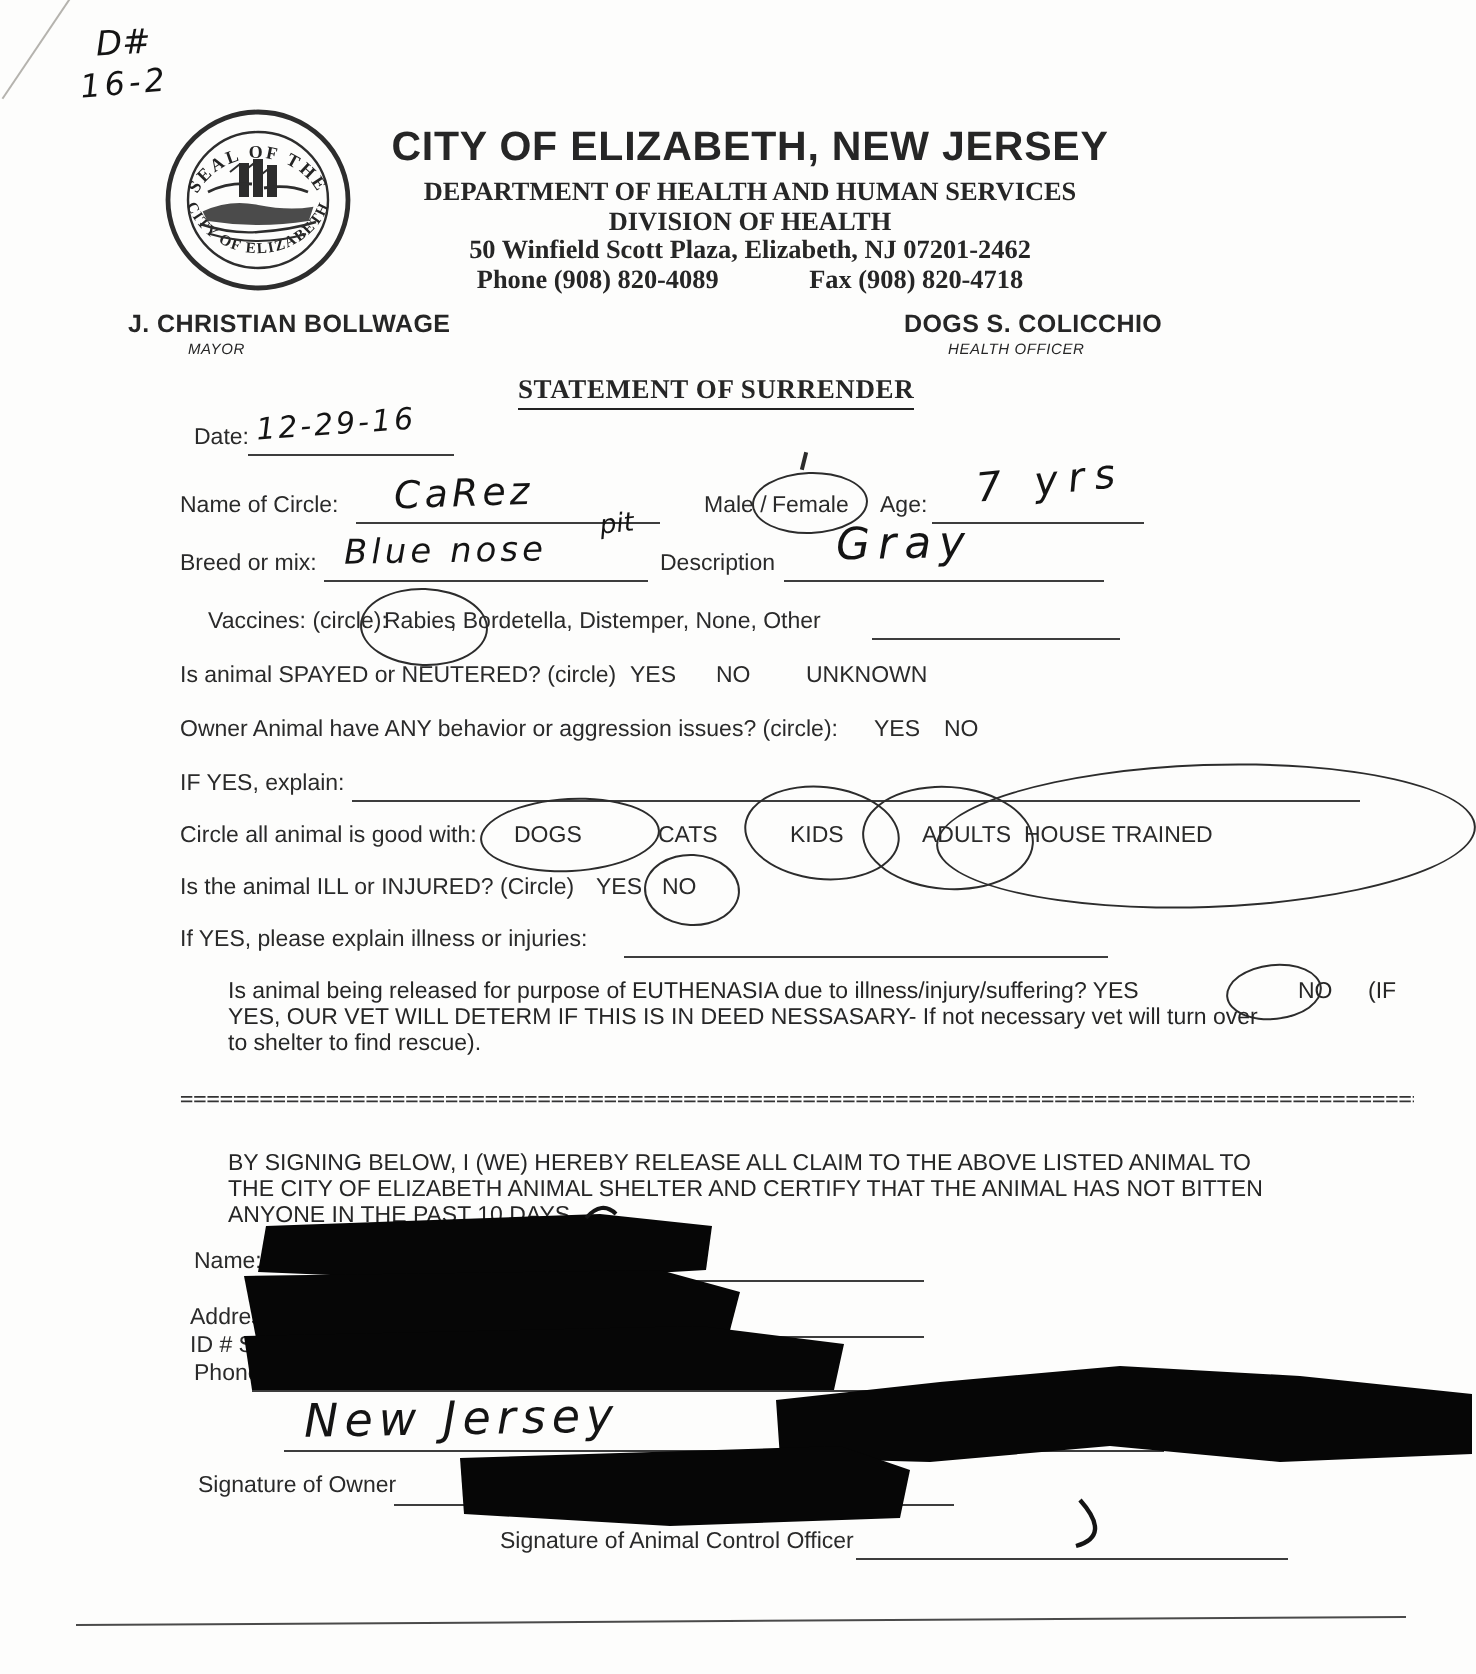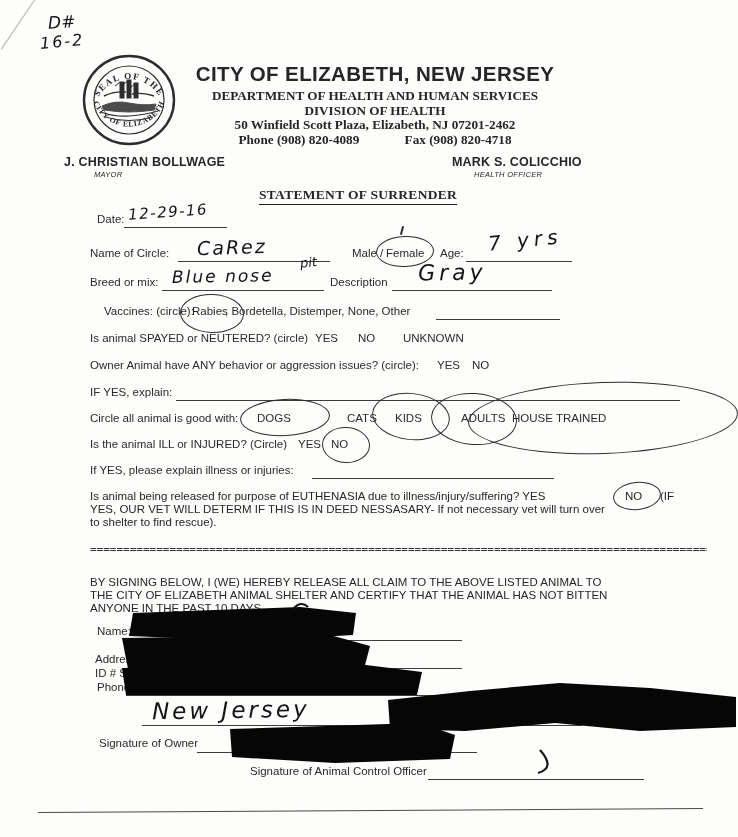--- a/index.html
+++ b/index.html
@@ -13,21 +13,21 @@
   .ell{position:absolute;border:1.7px solid #2c2c2c;border-radius:50%;background:transparent;}
   .hdr-center{position:absolute;left:163px;top:62px;width:424px;text-align:center;}
   .city-title{font-size:20.5px;font-weight:800;letter-spacing:.4px;white-space:nowrap;}
   .hdr-line{font-size:13.2px;line-height:14.5px;white-space:nowrap;}
   .official-name{font-size:12.5px;font-weight:bold;letter-spacing:.2px;}
   .official-title{font-size:7.5px;font-style:italic;letter-spacing:.3px;}
   .doc-title{font-family:"Liberation Serif",serif;font-weight:bold;font-size:13.5px;
              border-bottom:1.6px solid #222;letter-spacing:.3px;padding-bottom:1px;}
   .divider{font-family:"DejaVu Sans Mono",monospace;font-size:11px;letter-spacing:0;
            width:617px;overflow:hidden;color:#333;}
-  .para{font-size:11.5px;}
+  .para{font-size:11.5px;margin-left:24px;}
   svg text{font-family:"Liberation Serif",serif;}
 </style>
 </head>
 <body>
 
 <div class="page">
 
   <div class="abs" style="left:-12px;top:24px;width:60px;border-top:1.5px solid #b5b3ae;transform:rotate(-56deg);"></div>
 
   <div class="hw" style="left:48px;top:12px;font-size:17px;transform:rotate(-3deg);">D#</div>
@@ -67,21 +67,21 @@
     <div class="hdr-line serifb">DIVISION OF HEALTH</div>
     <div class="hdr-line serifb">50 Winfield Scott Plaza, Elizabeth, NJ  07201-2462</div>
     <div class="hdr-line serifb">
       <span>Phone (908) 820-4089</span>
       <span style="margin-left:42px;">Fax (908) 820-4718</span>
     </div>
   </div>
 
   <div class="abs official-name" style="left:64px;top:155px;">J. CHRISTIAN BOLLWAGE</div>
   <div class="abs official-title" style="left:94px;top:170px;">MAYOR</div>
-  <div class="abs official-name" style="left:452px;top:155px;">MARK S. COLICCHIO</div>
+  <div class="abs official-name" style="left:452px;top:155px;">DOGS S. COLICCHIO</div>
   <div class="abs official-title" style="left:474px;top:170px;">HEALTH OFFICER</div>
 
   <div class="abs doc-title" style="left:259px;top:187px;">STATEMENT OF SURRENDER</div>
 
   <div class="abs lbl" style="left:97px;top:213px;">Date:</div>
   <div class="uline" style="left:124px;top:227px;width:103px;"></div>
   <div class="hw" style="left:128px;top:203px;font-size:15px;letter-spacing:1.5px;transform:rotate(-4deg);">12-29-16</div>
 
   <div class="abs lbl" style="left:90px;top:247px;">Name of Circle:</div>
   <div class="uline" style="left:178px;top:261px;width:152px;"></div>
@@ -115,21 +115,21 @@
 
   <div class="abs lbl" style="left:90px;top:359px;">Owner Animal have ANY behavior or aggression issues? (circle):</div>
   <div class="abs lbl" style="left:437px;top:359px;">YES</div>
   <div class="abs lbl" style="left:472px;top:359px;">NO</div>
 
   <div class="abs lbl" style="left:90px;top:386px;">IF YES, explain:</div>
   <div class="uline" style="left:176px;top:400px;width:504px;"></div>
 
   <div class="abs lbl" style="left:90px;top:412px;">Circle all animal is good with:</div>
   <div class="abs lbl" style="left:257px;top:412px;">DOGS</div>
-  <div class="abs lbl" style="left:329px;top:412px;padding-left:18px;">CATS</div>
+  <div class="abs lbl" style="left:329px;top:412px;">CATS</div>
   <div class="abs lbl" style="left:395px;top:412px;">KIDS</div>
   <div class="abs lbl" style="left:448px;top:412px;padding-left:13px;">ADULTS</div>
   <div class="abs lbl" style="left:512px;top:412px;">HOUSE TRAINED</div>
   <div class="ell" style="left:240px;top:399px;width:88px;height:35px;transform:rotate(-3deg);"></div>
   <div class="ell" style="left:372px;top:393px;width:76px;height:45px;transform:rotate(6deg);"></div>
   <div class="ell" style="left:431px;top:393px;width:84px;height:50px;transform:rotate(4deg);"></div>
   <div class="ell" style="left:468px;top:382px;width:268px;height:70px;transform:rotate(-2deg);"></div>
 
   <div class="abs lbl" style="left:90px;top:438px;">Is the animal ILL or INJURED?  (Circle)</div>
   <div class="abs lbl" style="left:298px;top:438px;">YES</div>

